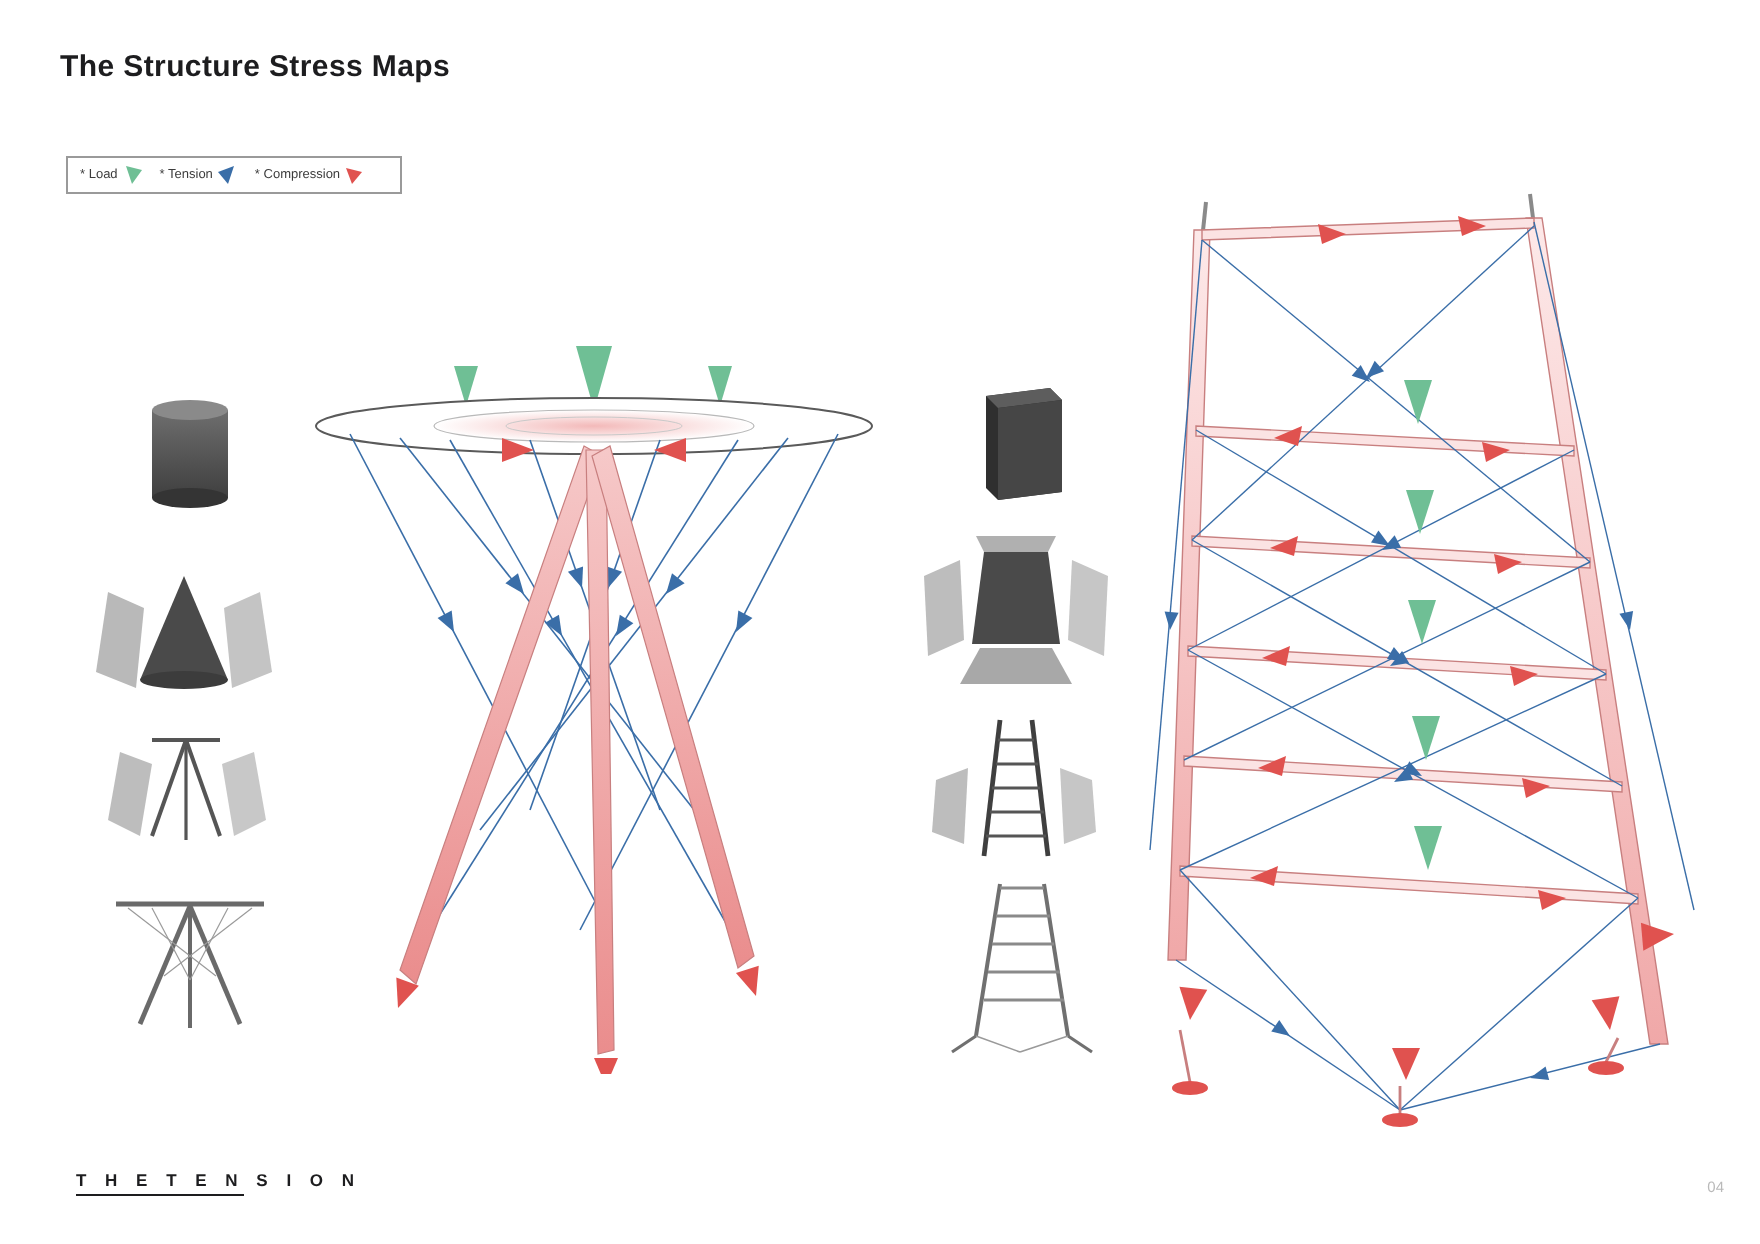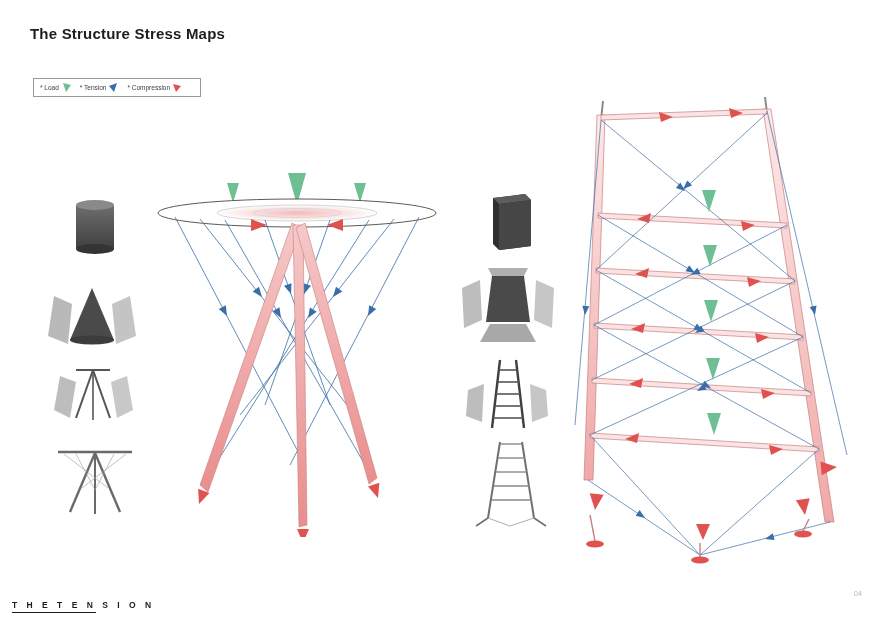--- a/index.html
+++ b/index.html
@@ -15,23 +15,23 @@
   .legend {
     position:absolute; left:33px; top:78px; width:168px; height:19px;
     border:1px solid #9a9a9a; display:flex; align-items:center;
     padding:0 6px; gap:8px;
   }
   .legend-item { display:flex; align-items:center; gap:2px; }
   .legend-label { font-size:6.5px; color:#3c3c3c; white-space:nowrap; }
   .thumb { position:absolute; }
   .diagram { position:absolute; }
   .footer-logo {
-    position:absolute; left:12px; top:585px; width:84px;
+    position:absolute; left:38px; top:585px; width:84px;
     font-size:8.5px; font-weight:bold; color:#1d1d1f; letter-spacing:3.5px;
-    border-bottom:1.5px solid #1d1d1f; padding-bottom:2px; white-space:nowrap;margin-top:15px;
+    border-bottom:1.5px solid #1d1d1f; padding-bottom:2px; white-space:nowrap;
   }
   .page-number {
     position:absolute; right:18px; top:589px; font-size:7.5px; color:#b9b9b9;text-align:right;
   }
   svg { display:block; }
 </style>
 </head>
 <body>
 
 <div class="page">

